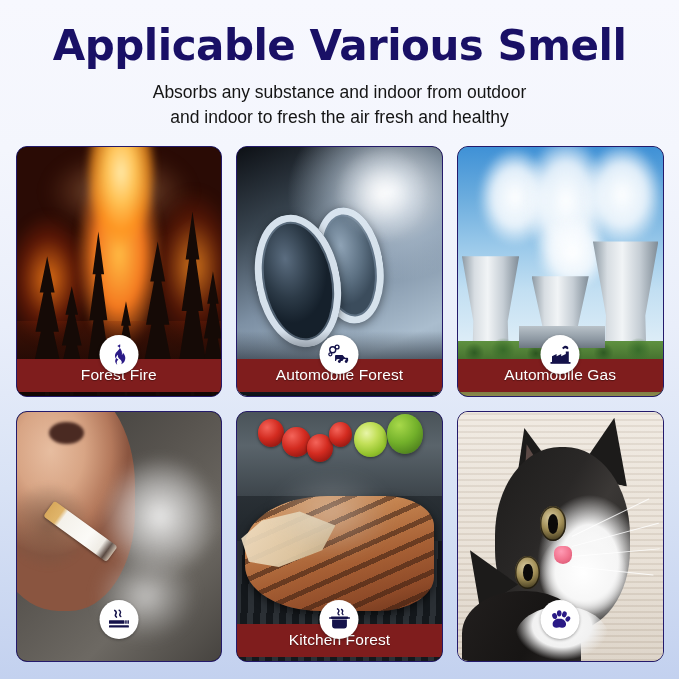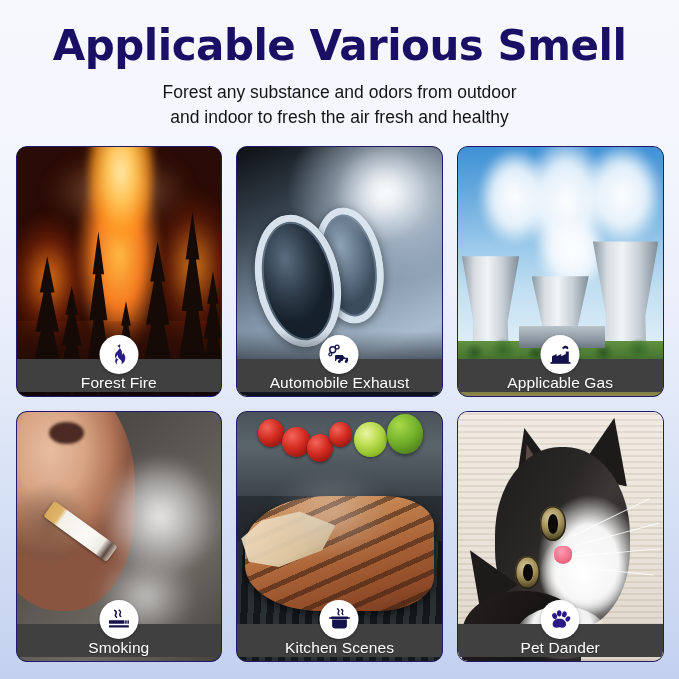--- a/index.html
+++ b/index.html
@@ -31,21 +31,21 @@
     gap:14px 14px;
   }
 
   .card {
     position:relative; border-radius:11px; overflow:hidden;
     border:1.5px solid #241a6b; background:#0b0b18;
   }
   .photo { position:absolute; inset:0; overflow:hidden; }
   .label-bar {
     position:absolute; left:0; right:0; bottom:4px; height:33px;
-    background:#404040; display:flex; align-items:flex-end;
+    background:#7f1d1d; display:flex; align-items:center;
     justify-content:center;
   }
   .label-text {
     color:#fff; font-size:15.5px; font-weight:500; letter-spacing:0.1px;
     text-shadow:0 1px 1px rgba(0,0,0,.35);
   }
   .badge {
     position:absolute; left:50%; transform:translateX(-50%);
     bottom:22px; width:39px; height:39px; border-radius:50%;
     background:#fff; display:flex; align-items:center; justify-content:center;
@@ -286,21 +286,21 @@
   }
 </style>
 </head>
 <body>
 
 <div class="page">
 
   <div class="header">
     <div class="title">Applicable Various Smell</div>
     <div class="subtitle">
-      <div>Forest any substance and odors from outdoor</div>
+      <div>Absorbs any substance and indoor from outdoor</div>
       <div>and indoor to fresh the air fresh and healthy</div>
     </div>
   </div>
 
   <div class="grid">
 
     <div class="card">
       <div class="photo ph-fire">
         <div class="smoke"></div>
           <div class="glow-l"></div>
@@ -338,21 +338,21 @@
         <svg width="25" height="25" viewBox="0 0 26 26" fill="#14124a">
           <circle cx="6.5" cy="8" r="3.1" fill="none" stroke="#14124a" stroke-width="1.5"></circle>
           <circle cx="11" cy="5.2" r="2" fill="none" stroke="#14124a" stroke-width="1.4"></circle>
           <circle cx="4" cy="12.8" r="1.6" fill="none" stroke="#14124a" stroke-width="1.3"></circle>
           <path d="M11.5 13.5h5.2l2.6 3h2.2c.6 0 1 .4 1 1v2.3h-1.6a2.1 2.1 0 0 0-4.2 0h-2.6a2.1 2.1 0 0 0-4.2 0h-1V14.3c0-.45.35-.8.8-.8z"></path>
           <circle cx="13.4" cy="20.3" r="1.5" fill="#14124a"></circle>
           <circle cx="20.5" cy="20.3" r="1.5" fill="#14124a"></circle>
         </svg>
       </div>
       <div class="label-bar">
-        <span class="label-text">Automobile Exhaust</span>
+        <span class="label-text">Automobile Forest</span>
       </div>
     </div>
 
     <div class="card">
       <div class="photo ph-ind">
         <div class="sky"></div>
         <div class="plume" style="left:8%;  top:-4%;  width:40%; height:44%;"></div>
         <div class="plume" style="left:30%; top:-10%; width:46%; height:58%;"></div>
         <div class="plume" style="left:58%; top:-6%;  width:44%; height:46%;"></div>
         <div class="plume" style="left:36%; top:24%;  width:40%; height:34%;"></div>
@@ -364,21 +364,21 @@
         <div class="plant"></div>
       </div>
       <div class="badge">
         <svg width="24" height="24" viewBox="0 0 24 24" fill="#14124a">
           <path d="M15.5 4.2c1.4-.9 2.8-.5 3.6.3.7.7 1 1.6.6 2.2-.4.6-1.3.6-2-.1-.5-.5-1.2-.6-1.8-.2l-1.3.8-.9-1.6z"></path>
           <path d="M3.5 20.5v-6.2l4.6-2.2v2.2l4.6-2.2v2.2l4.6-2.2V9.6h3V20.5z"></path>
           <rect x="2" y="20" width="20" height="1.8"></rect>
         </svg>
       </div>
       <div class="label-bar">
-        <span class="label-text">Applicable Gas</span>
+        <span class="label-text">Automobile Gas</span>
       </div>
     </div>
 
     <div class="card">
       <div class="photo ph-smk">
         <div class="face"></div>
         <div class="mouth"></div>
         <div class="stubble"></div>
         <div class="cig"></div>
         <div class="smoke1"></div>
@@ -386,23 +386,20 @@
       </div>
       <div class="badge">
         <svg width="24" height="24" viewBox="0 0 24 24" fill="#14124a">
           <path d="M8.2 3.4c1.6 1.1 1.9 2.4 1.1 3.6-.8 1.2-.6 2.2.7 3.1" fill="none" stroke="#14124a" stroke-width="1.5" stroke-linecap="round"></path>
           <path d="M12.6 3.2c1.5 1 1.8 2.3 1 3.4-.7 1.1-.5 2 .7 2.9" fill="none" stroke="#14124a" stroke-width="1.4" stroke-linecap="round"></path>
           <rect x="2.5" y="13.2" width="15.5" height="3.6" rx="0.6"></rect>
           <rect x="18.7" y="13.2" width="1.5" height="3.6" rx="0.4"></rect>
           <rect x="20.9" y="13.2" width="1.5" height="3.6" rx="0.4"></rect>
           <rect x="2.5" y="18.3" width="19.9" height="2.2" rx="0.6"></rect>
         </svg>
-      </div>
-      <div class="label-bar">
-        <span class="label-text">Smoking</span>
       </div>
     </div>
 
     <div class="card">
       <div class="photo ph-kit">
         <div class="slate"></div>
         <div class="tomato" style="left:10%; top:3%;  width:13%; height:11%;"></div>
         <div class="tomato" style="left:22%; top:6%;  width:14%; height:12%;"></div>
         <div class="tomato" style="left:34%; top:9%;  width:13%; height:11%;"></div>
         <div class="tomato" style="left:45%; top:4%;  width:11%; height:10%;"></div>
@@ -416,21 +413,21 @@
       <div class="badge">
         <svg width="24" height="24" viewBox="0 0 24 24" fill="#14124a">
           <path d="M10 1.8c1.5 1 1.8 2.2 1 3.3-.8 1.1-.6 2 .6 2.8" fill="none" stroke="#14124a" stroke-width="1.4" stroke-linecap="round"></path>
           <path d="M14 2.4c1.3.9 1.5 1.9.9 2.8-.6.9-.4 1.7.6 2.4" fill="none" stroke="#14124a" stroke-width="1.3" stroke-linecap="round"></path>
           <rect x="3.4" y="9.6" width="17.2" height="2.3" rx="0.7"></rect>
           <path d="M1.6 10.2h2v1.6h-2zM20.4 10.2h2v1.6h-2z"></path>
           <path d="M4.6 12.5h14.8v6.3c0 1.6-1.2 2.8-2.8 2.8H7.4c-1.6 0-2.8-1.2-2.8-2.8z"></path>
         </svg>
       </div>
       <div class="label-bar">
-        <span class="label-text">Kitchen Scenes</span>
+        <span class="label-text">Kitchen Forest</span>
       </div>
     </div>
 
     <div class="card">
       <div class="photo ph-pet">
         <div class="bg"></div>
         <div class="cat-ear" style="left:24%; top:6%;  width:24%; height:24%; transform:rotate(-14deg);"></div>
         <div class="cat-ear-in" style="left:28%; top:11%; width:15%; height:16%; transform:rotate(-14deg);"></div>
         <div class="cat-ear" style="left:60%; top:2%;  width:26%; height:26%; transform:rotate(12deg);"></div>
         <div class="cat-head"></div>
@@ -452,19 +449,16 @@
       </div>
       <div class="badge">
         <svg width="23" height="23" viewBox="0 0 24 24" fill="#2a1a86">
           <ellipse cx="6.4" cy="8.4" rx="2.5" ry="3.2" transform="rotate(-18 6.4 8.4)"></ellipse>
           <ellipse cx="11.2" cy="5.6" rx="2.4" ry="3.3"></ellipse>
           <ellipse cx="16.6" cy="6.6" rx="2.4" ry="3.2" transform="rotate(16 16.6 6.6)"></ellipse>
           <ellipse cx="20.2" cy="11.4" rx="2.3" ry="2.9" transform="rotate(32 20.2 11.4)"></ellipse>
           <path d="M12.6 11.2c2.6 0 5.4 2.4 5.7 5.2.3 2.8-1.9 4.5-4.3 4.3-1.1-.1-1.9-.5-2.7-.5s-1.6.4-2.7.5c-2.4.2-4.6-1.5-4.3-4.3.3-2.8 3.1-5.2 5.7-5.2z"></path>
         </svg>
       </div>
-      <div class="label-bar">
-        <span class="label-text">Pet Dander</span>
-      </div>
     </div>
 
   </div>
 </div>
 
 </body></html>

